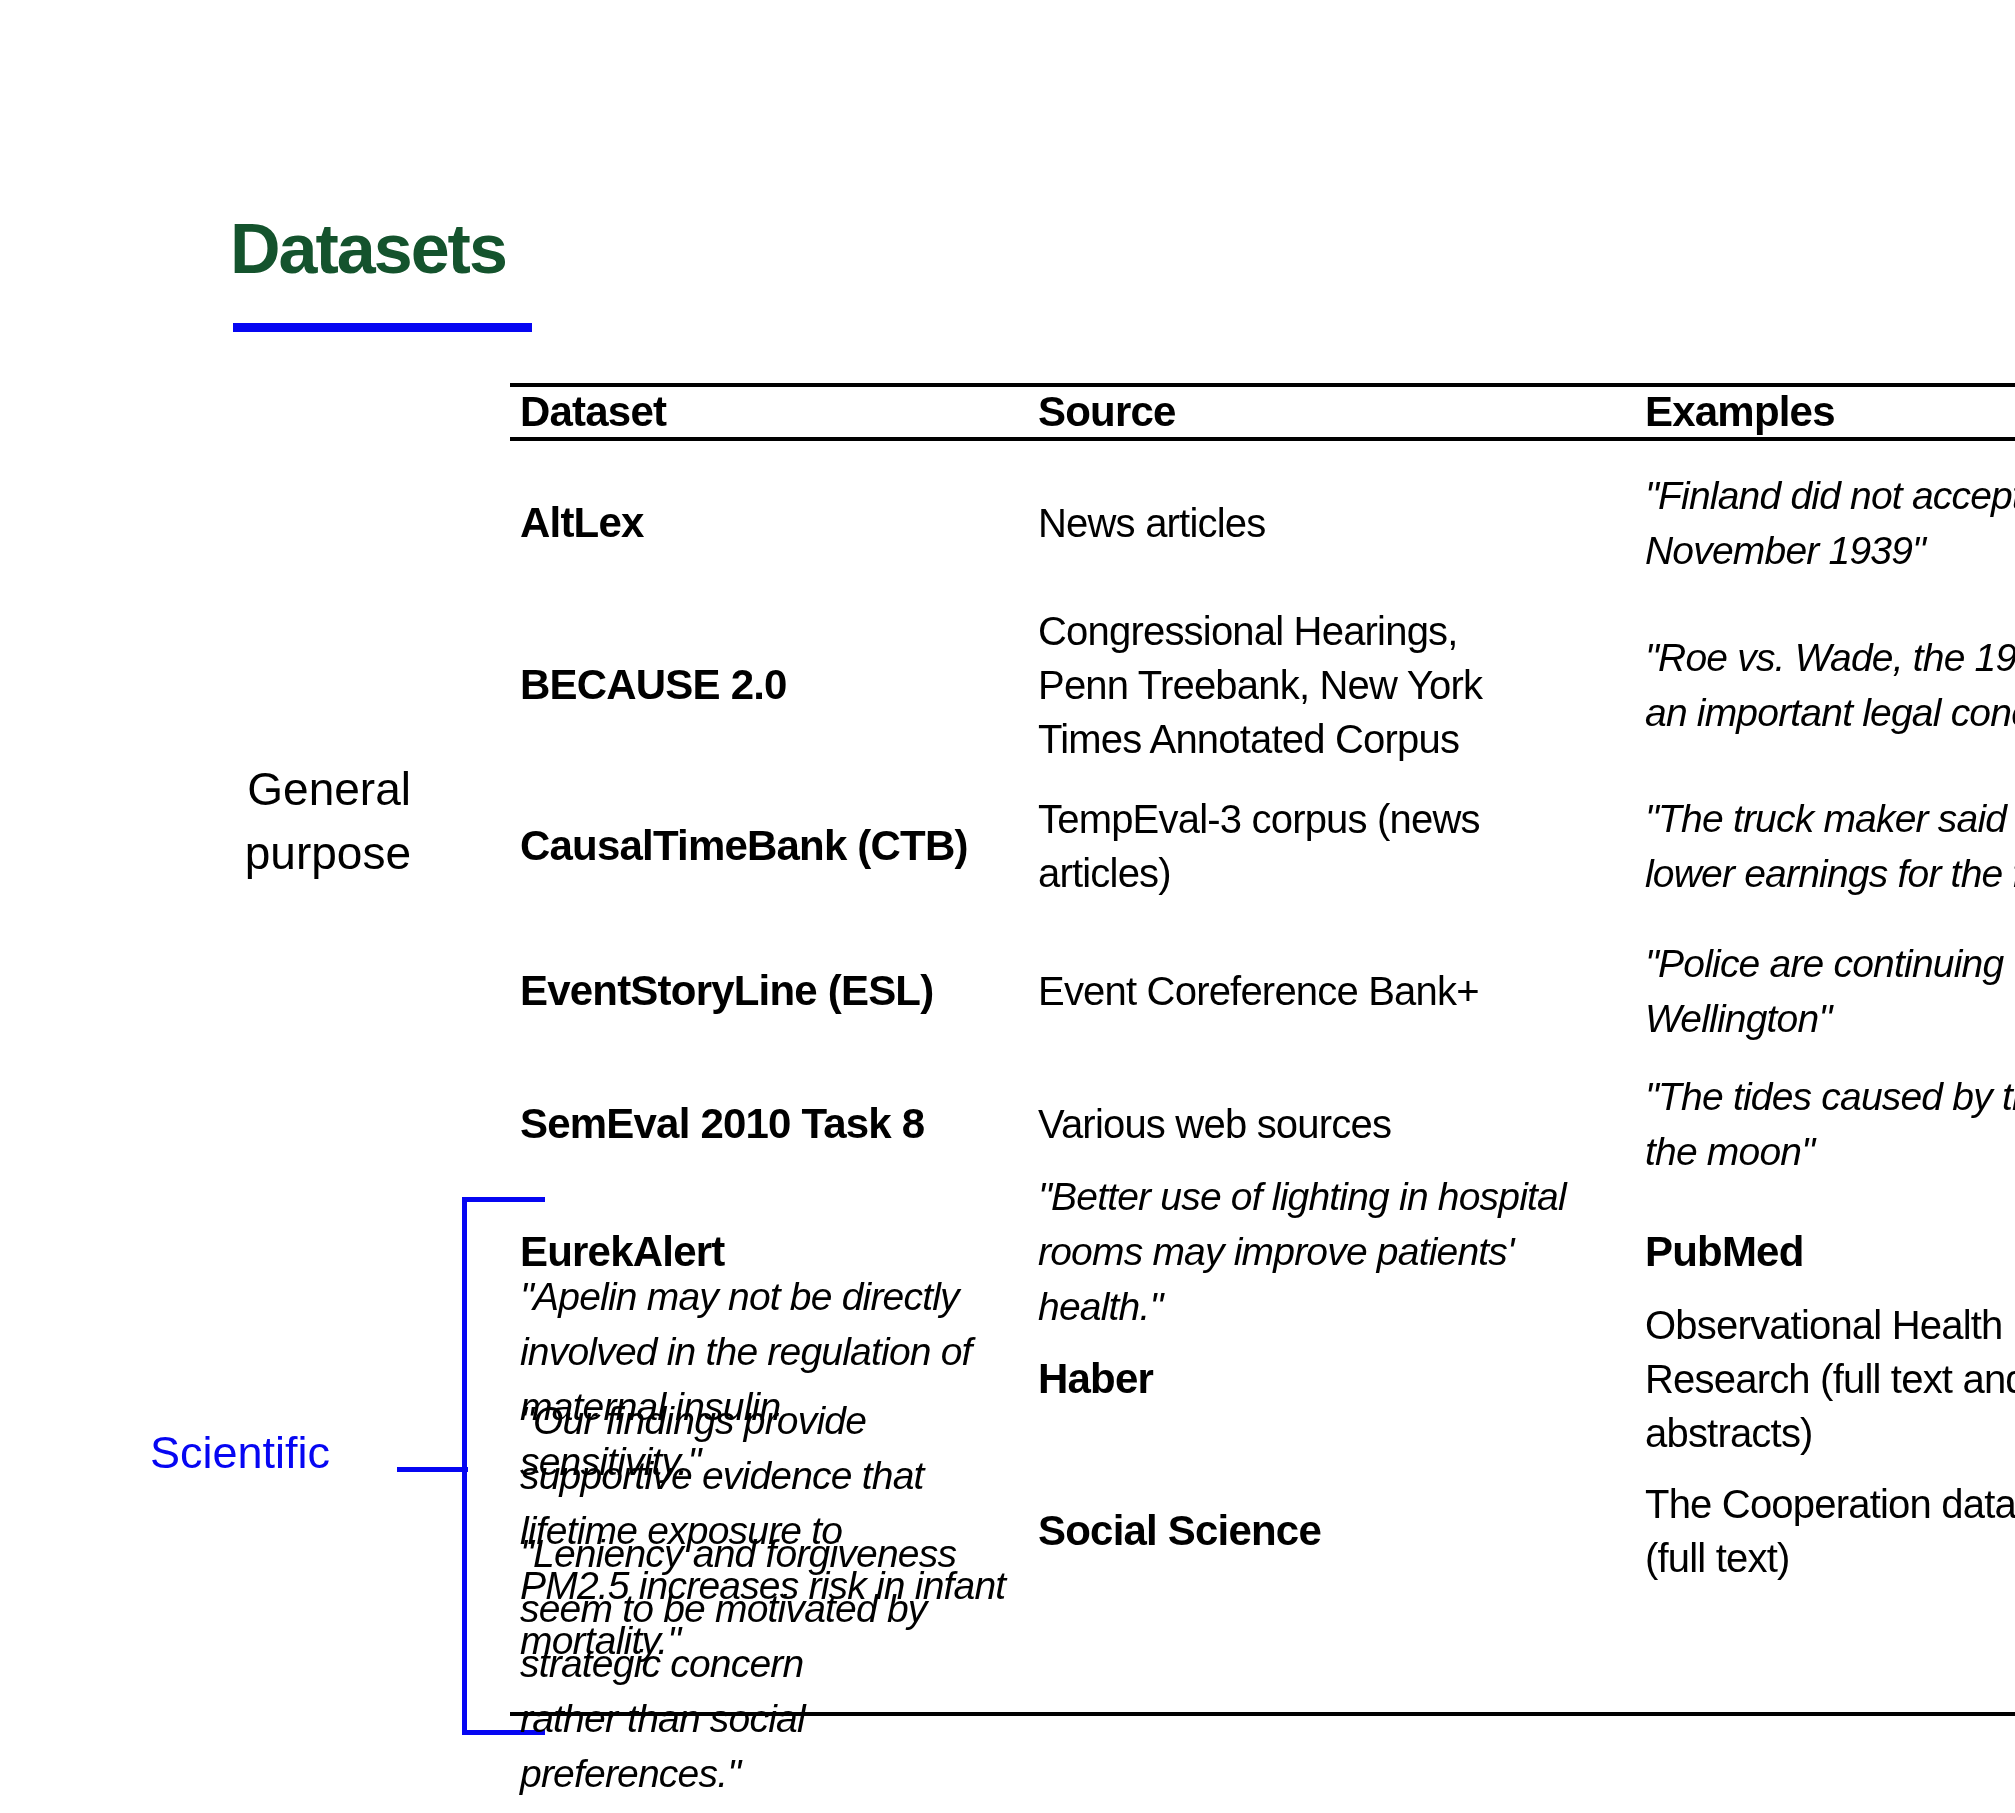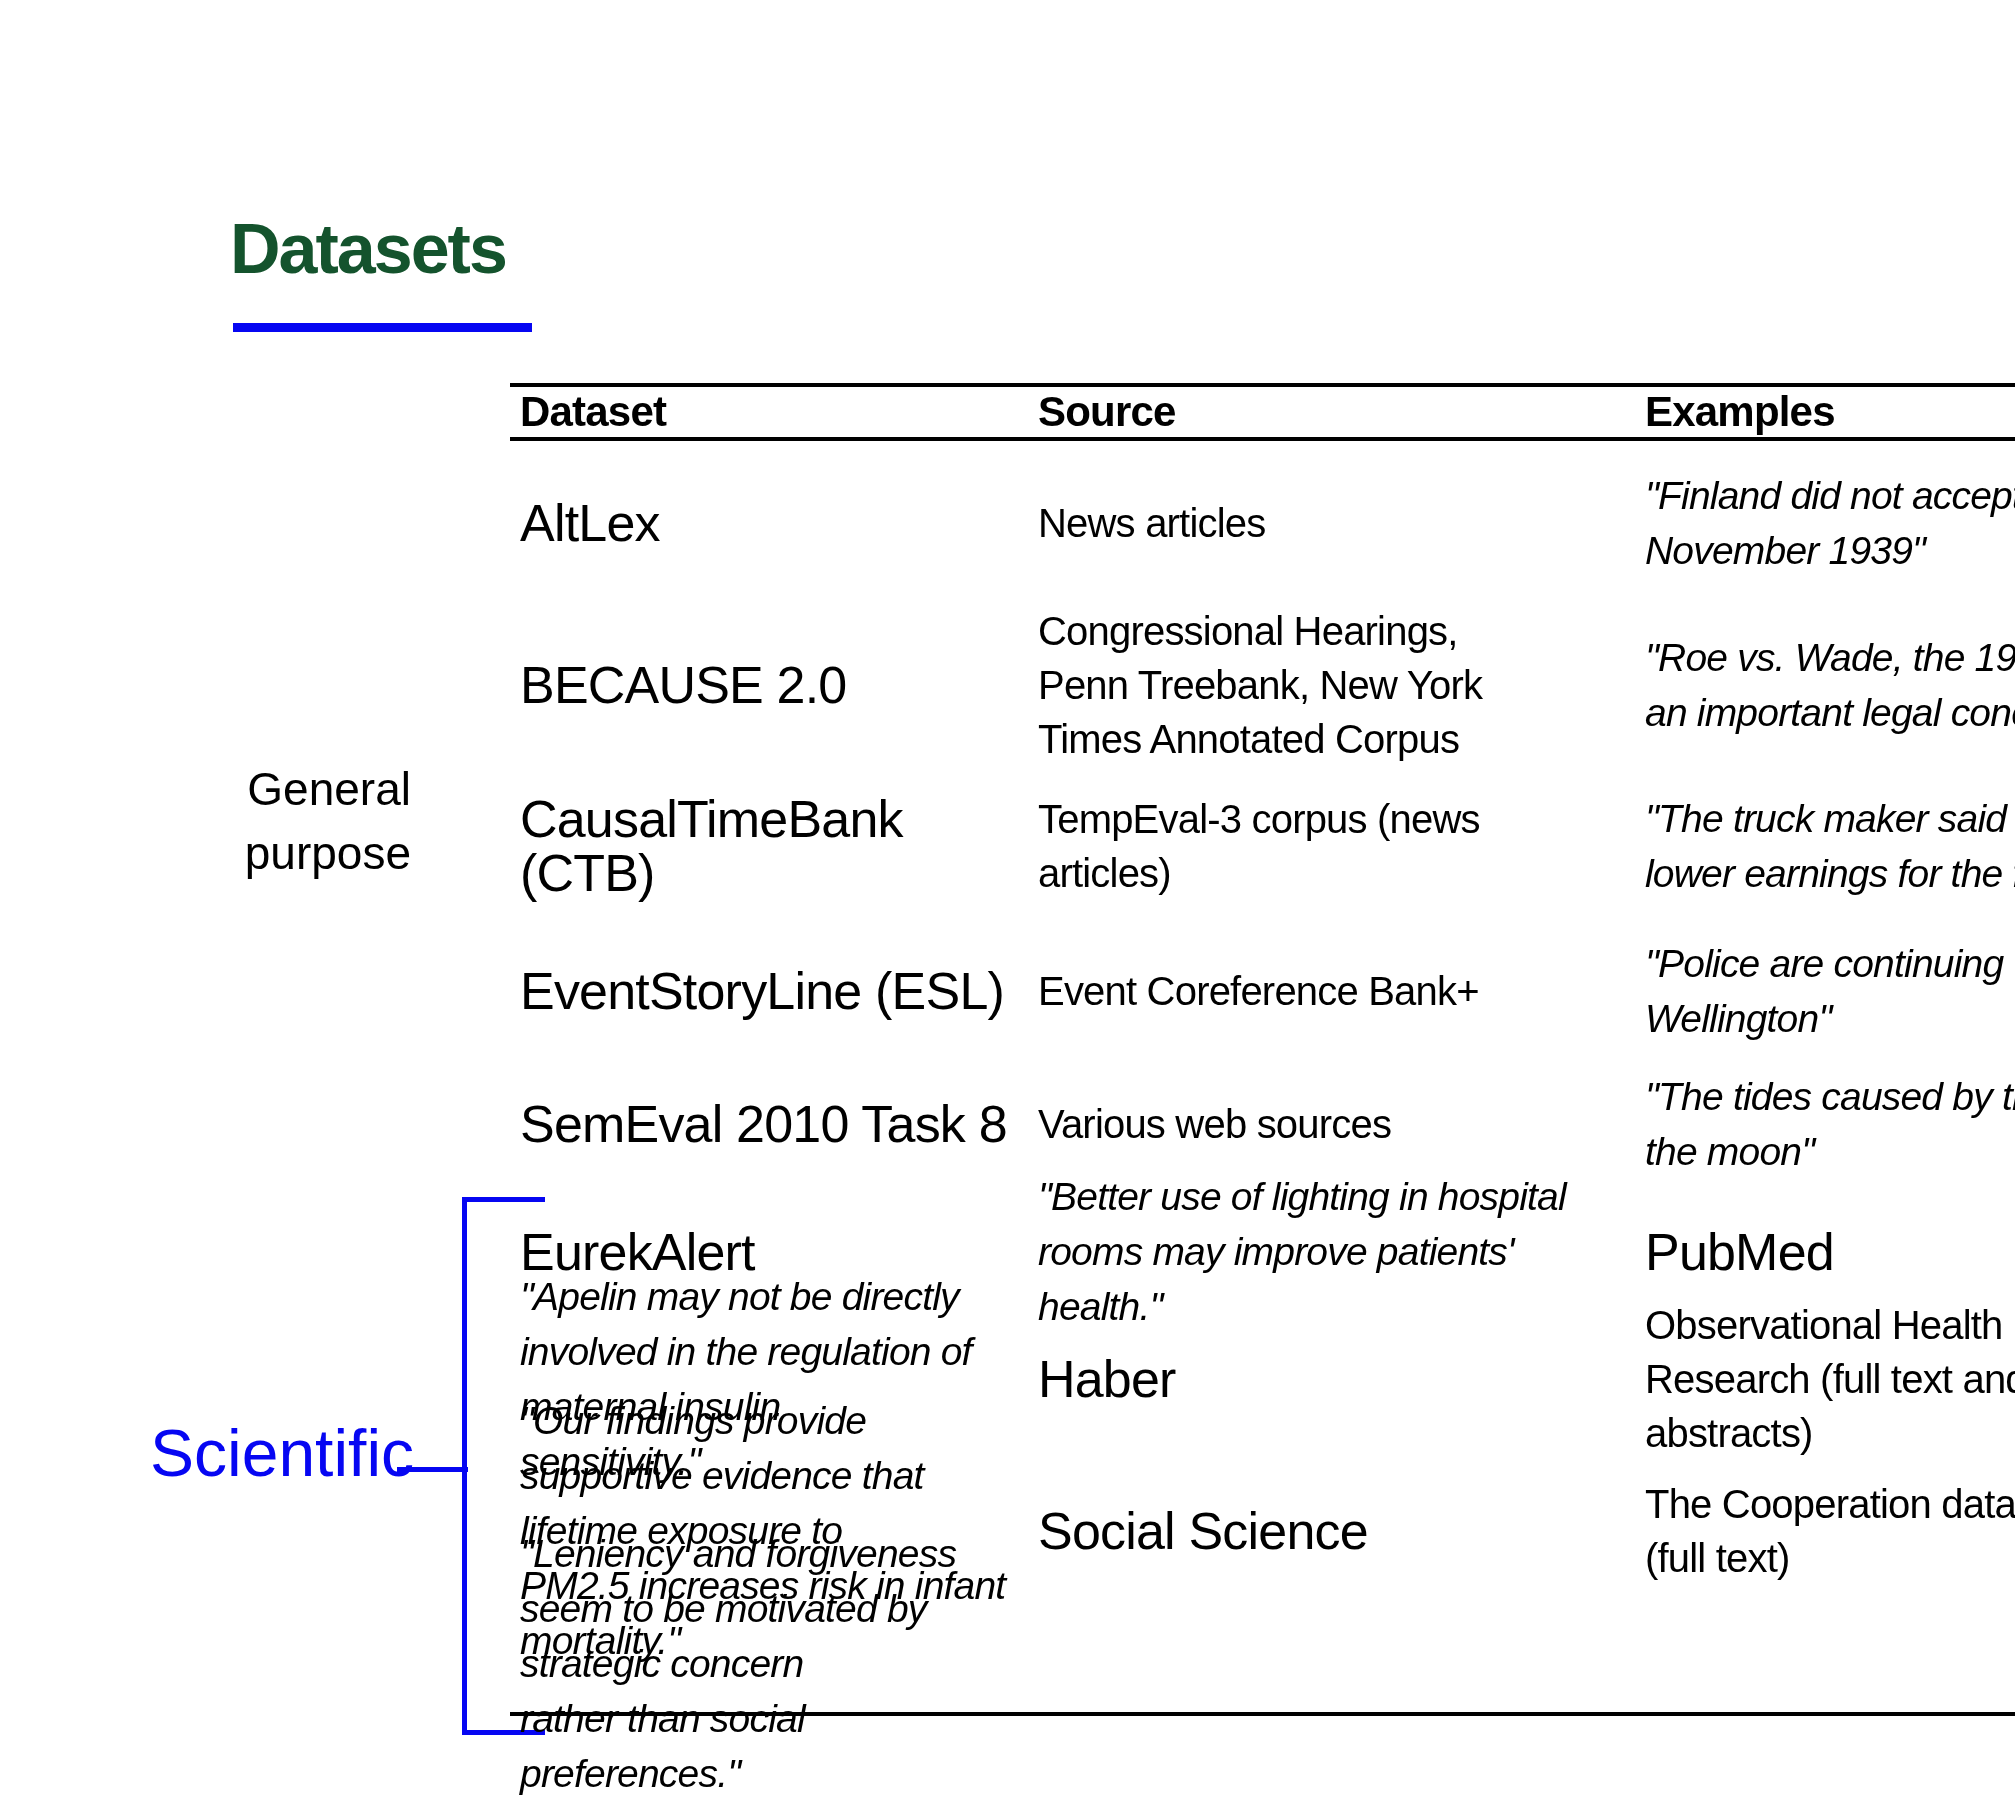--- a/index.html
+++ b/index.html
@@ -59,22 +59,22 @@
     box-sizing: border-box;
     white-space: pre-line;
   }
   .th {
     font-size: 42px;
     font-weight: bold;
     letter-spacing: -0.8px;
     border-bottom: 4.4px solid #000;
   }
   .dataset-cell {
-    font-size: 52px;
-    font-weight: normal;
+    font-size: 42px;
+    font-weight: bold;
     letter-spacing: -0.8px;
     line-height: 54px;
   }
   .source-cell {
     font-size: 40px;
     letter-spacing: -0.8px;
     line-height: 54px;
     padding-right: 14px;
   }
   .example-cell {
@@ -95,21 +95,21 @@
     font-size: 46px;
     line-height: 64px;
     color: #000;
     white-space: pre-line;
   }
   .group-scientific {
     position: absolute;
     left: 150px;
     top: 1427px;
     width: 226px;
-    font-size: 66px;
+    font-size: 45px;
     line-height: 52px;
     color: #0606f2;
     white-space: nowrap;
   }
 
   
   .bracket-part {
     position: absolute;
     background: #0606f2;
   }

